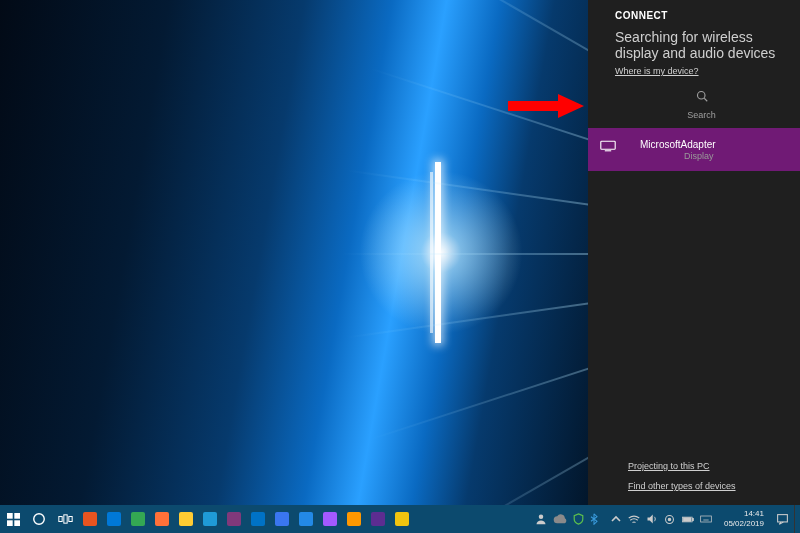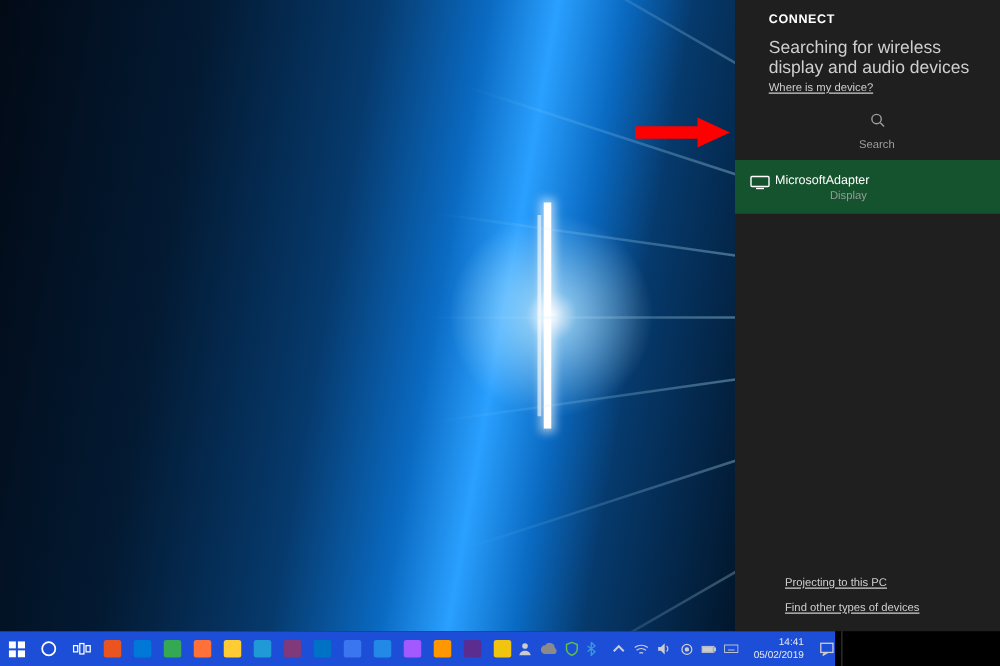--- a/index.html
+++ b/index.html
@@ -38,33 +38,33 @@
     background:#1f1f1f; color:#ffffff; font-size:10px;
     display:flex; flex-direction:column;
   }
   .panel-inner { padding:10px 12px 0 27px; flex:0 0 auto;}
   .panel-title { font-weight:600; font-size:10px; letter-spacing:.5px; margin-bottom:8px;}
   .panel-status { color:#cfcfcf; font-size:14px; margin-bottom:4px;}
   .panel-link { color:#cfcfcf; font-size:9px; text-decoration:underline; cursor:pointer; display:inline-block;}
   .search-row { display:flex; align-items:center; gap:8px; color:#9f9f9f; font-size:9px; margin:14px 0 8px 0; cursor:text;flex-direction:column;}
   .search-icon-svg { width:12px; height:12px; }
   .device-item {
-    margin:0; padding:10px 12px; background:#14532d; display:flex; gap:4px; align-items:flex-start; cursor:pointer;
+    margin:0; padding:10px 12px; background:#701a75; display:flex; gap:24px; align-items:flex-start; cursor:pointer;
   }
   .dev-icon { width:16px; height:12px; margin-top:2px; flex:0 0 auto;}
   .dev-name { font-size:10px; color:#fff; line-height:13px;}
   .dev-type { font-size:9px; color:#9a9a9a;margin-left:44px;}
   .panel-spacer { flex:1 1 auto;}
   .panel-bottom { padding:0 12px 14px 12px;}
   .panel-bottom .panel-link { display:block; margin-top:10px;margin-left:28px;}
 
   
   .taskbar {
-    position:absolute; left:0; bottom:0; width:668px; height:28px;
-    background:#1d4ed8; display:flex; align-items:flex-start; color:#fff; font-size:9px;
+    position:absolute; left:0; bottom:0; width:800px; height:28px;
+    background:#0c4a6e; display:flex; align-items:flex-start; color:#fff; font-size:9px;
   }
   .tb-left { display:flex; align-items:center; height:100%;}
   .tb-btn { width:26px; height:28px; display:flex; align-items:center; justify-content:center; cursor:pointer;}
   .tb-apps { display:flex; align-items:center; height:100%;}
   .tb-apps .tb-btn { width:24px;}
   .app-sq { width:14px; height:14px; border-radius:2px;}
   .tb-right { margin-left:auto; display:flex; align-items:center; height:100%; gap:0;}
   .tray { display:flex; align-items:center; gap:6px; padding:0 6px; color:#ccc;}
   .tray .ic { width:12px; height:12px; display:flex; align-items:center; justify-content:center;}
   .clock { display:flex; flex-direction:column; align-items:flex-end; justify-content:center; padding:0 6px; line-height:10px; font-size:8px; color:#eaeaea;}

